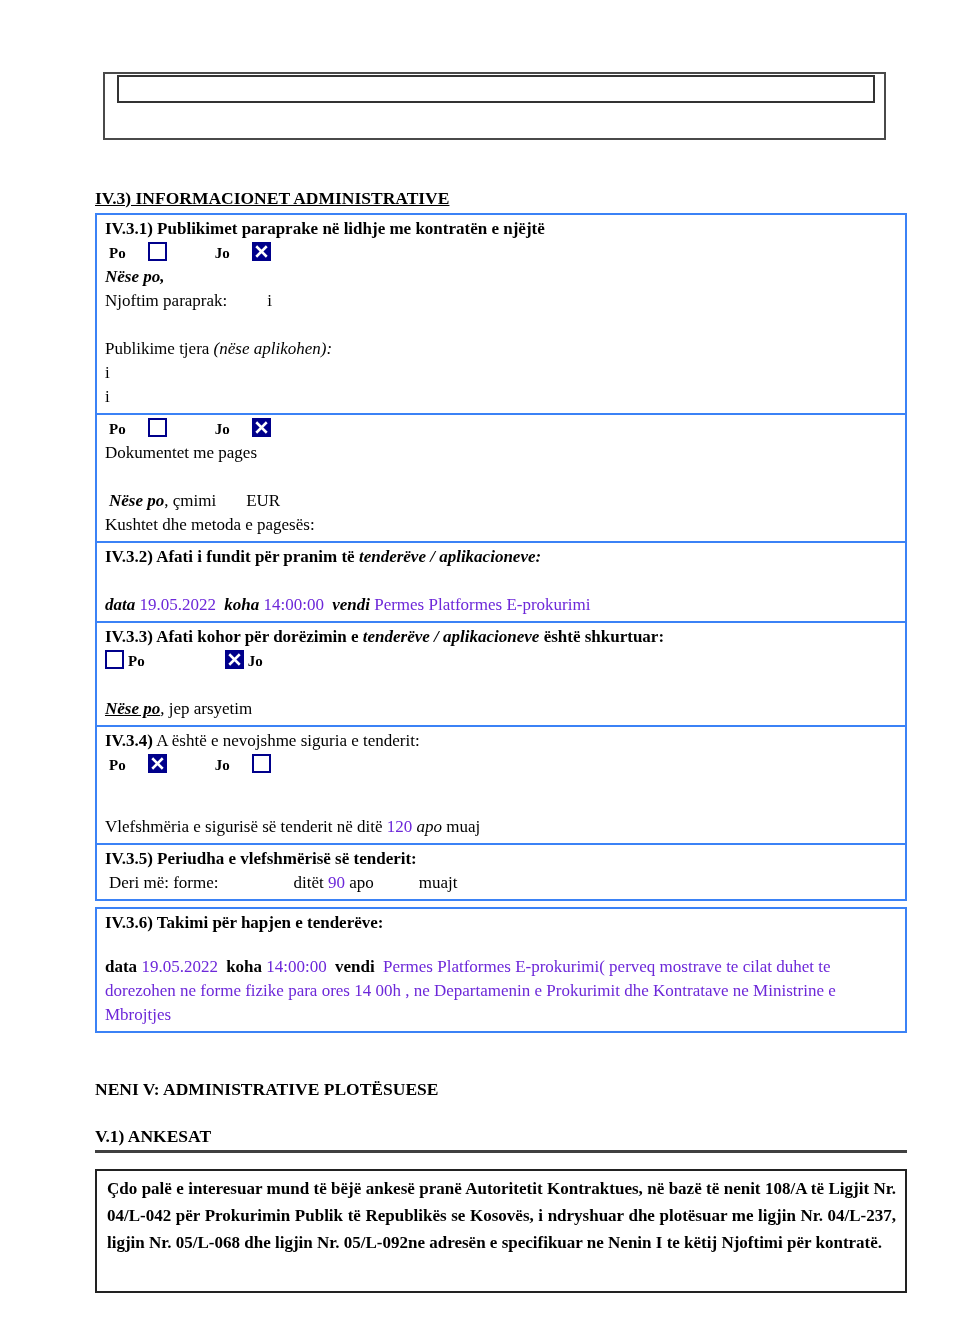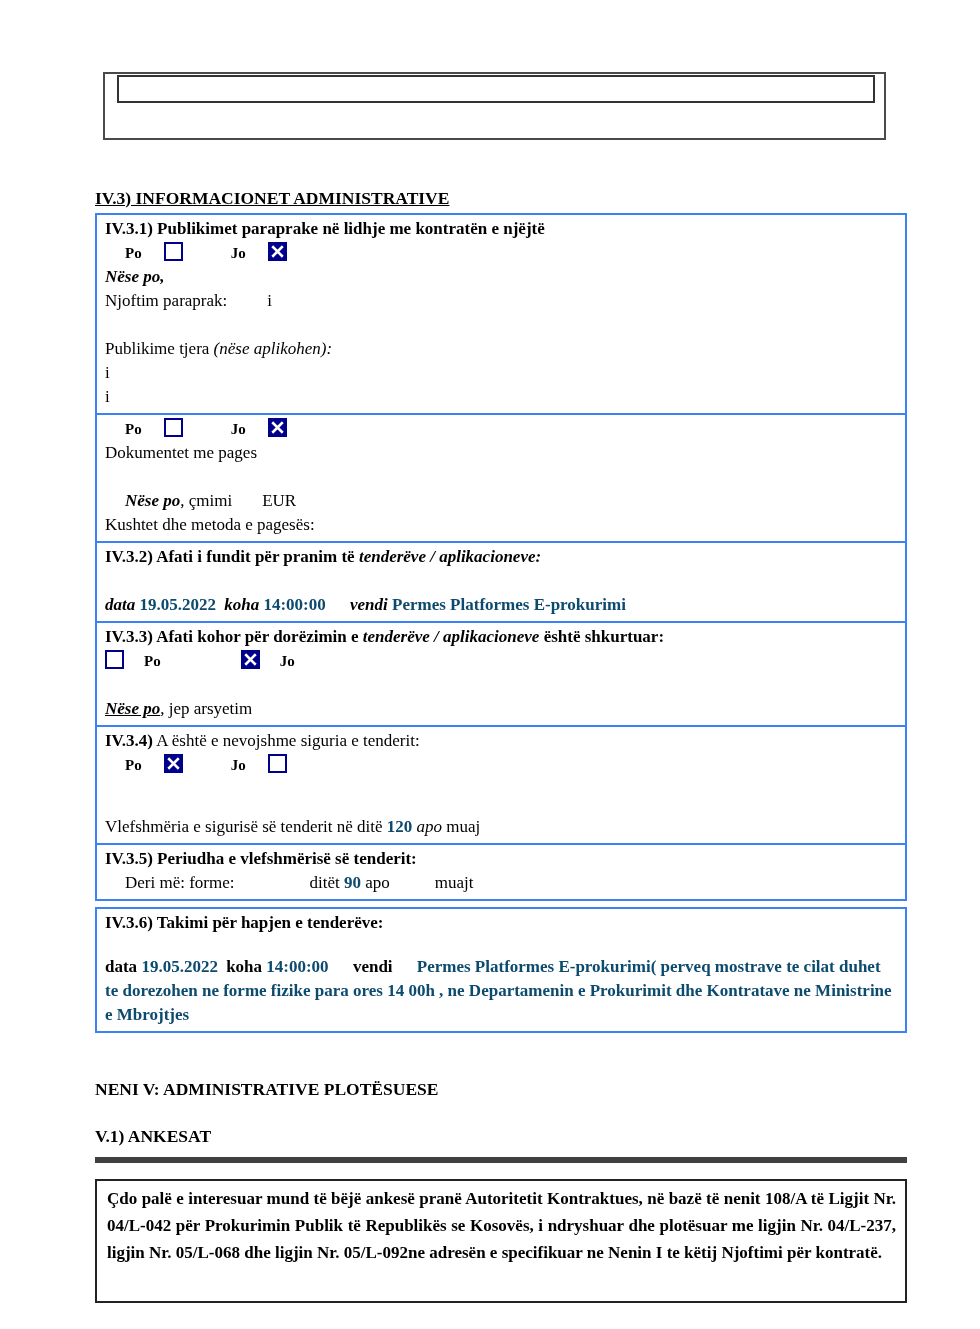--- a/index.html
+++ b/index.html
@@ -8,44 +8,44 @@
     font-family:"Liberation Serif","DejaVu Serif",serif;color:#000;font-size:17px;
   }
   .content{margin-left:95px;width:812px;}
   
   .top-box{margin:72px 0 0 8px;width:779px;height:64px;border:2px solid #4a4a4a;}
   .top-inner{margin:1px 9px 0 12px;height:24px;border:2px solid #333;background:#fff;}
   
   .h-main{margin:48px 0 6px 0;font-size:17.5px;font-weight:bold;}
   .h-main span{text-decoration:underline;}
   .h-neni{margin:46px 0 0 0;font-size:17.5px;font-weight:bold;}
-  .h-rule{margin:26px 0 16px 0;font-size:17.5px;font-weight:bold;border-bottom:6px solid #404040;padding-bottom:10px;}
+  .h-rule{margin:26px 0 16px 0;font-size:17.5px;font-weight:bold;border-bottom:3px solid #404040;padding-bottom:3px;}
   
   .box{border:2px solid #3b82f6;margin-top:-2px;padding:2px 8px 4px 8px;background:#fff;}
   .box.detached{margin-top:6px;}
   .box p{margin:0;line-height:24px;}
   .t-bold{font-weight:bold;}
   .t-bi{font-weight:bold;font-style:italic;}
   .t-it{font-style:italic;}
   .t-ul{text-decoration:underline;}
-  .bv{color:#0c4a6e;font-weight:bold;}
+  .bv{color:#6d28d9;font-weight:normal;}
   .cbrow{line-height:28px;}
   .cblbl{font-weight:bold;font-size:15px;}
   .spacer{height:24px;}
   .spacer-sm{height:14px;}
   .spacer-lg{height:20px;}
   
   .cb{display:inline-block;width:15px;height:15px;border:2px solid #00008b;background:#fff;vertical-align:-3px;}
   .cb.checked{background:#00008b;}
   .cb svg{display:none;width:100%;height:100%;}
   .cb.checked svg{display:block;}
   
   .ml20{margin-left:4px;} .ml22{margin-left:22px;} .ml30{margin-left:30px;}
   .ml40{margin-left:40px;} .ml45{margin-left:45px;} .ml48{margin-left:48px;} .ml75{margin-left:75px;} .ml80{margin-left:80px;}
-  .ml4{margin-left:20px;}
+  .ml4{margin-left:4px;}
   .indent{margin-left:32px;}
   
   .vbox{border:2px solid #222;margin-top:2px;padding:4px 9px 8px 10px;}
   .vbox p{margin:0;font-weight:bold;line-height:27px;text-align:justify;}
   
   .dataline{line-height:25px;}
 </style>
 </head>
 <body>
 

